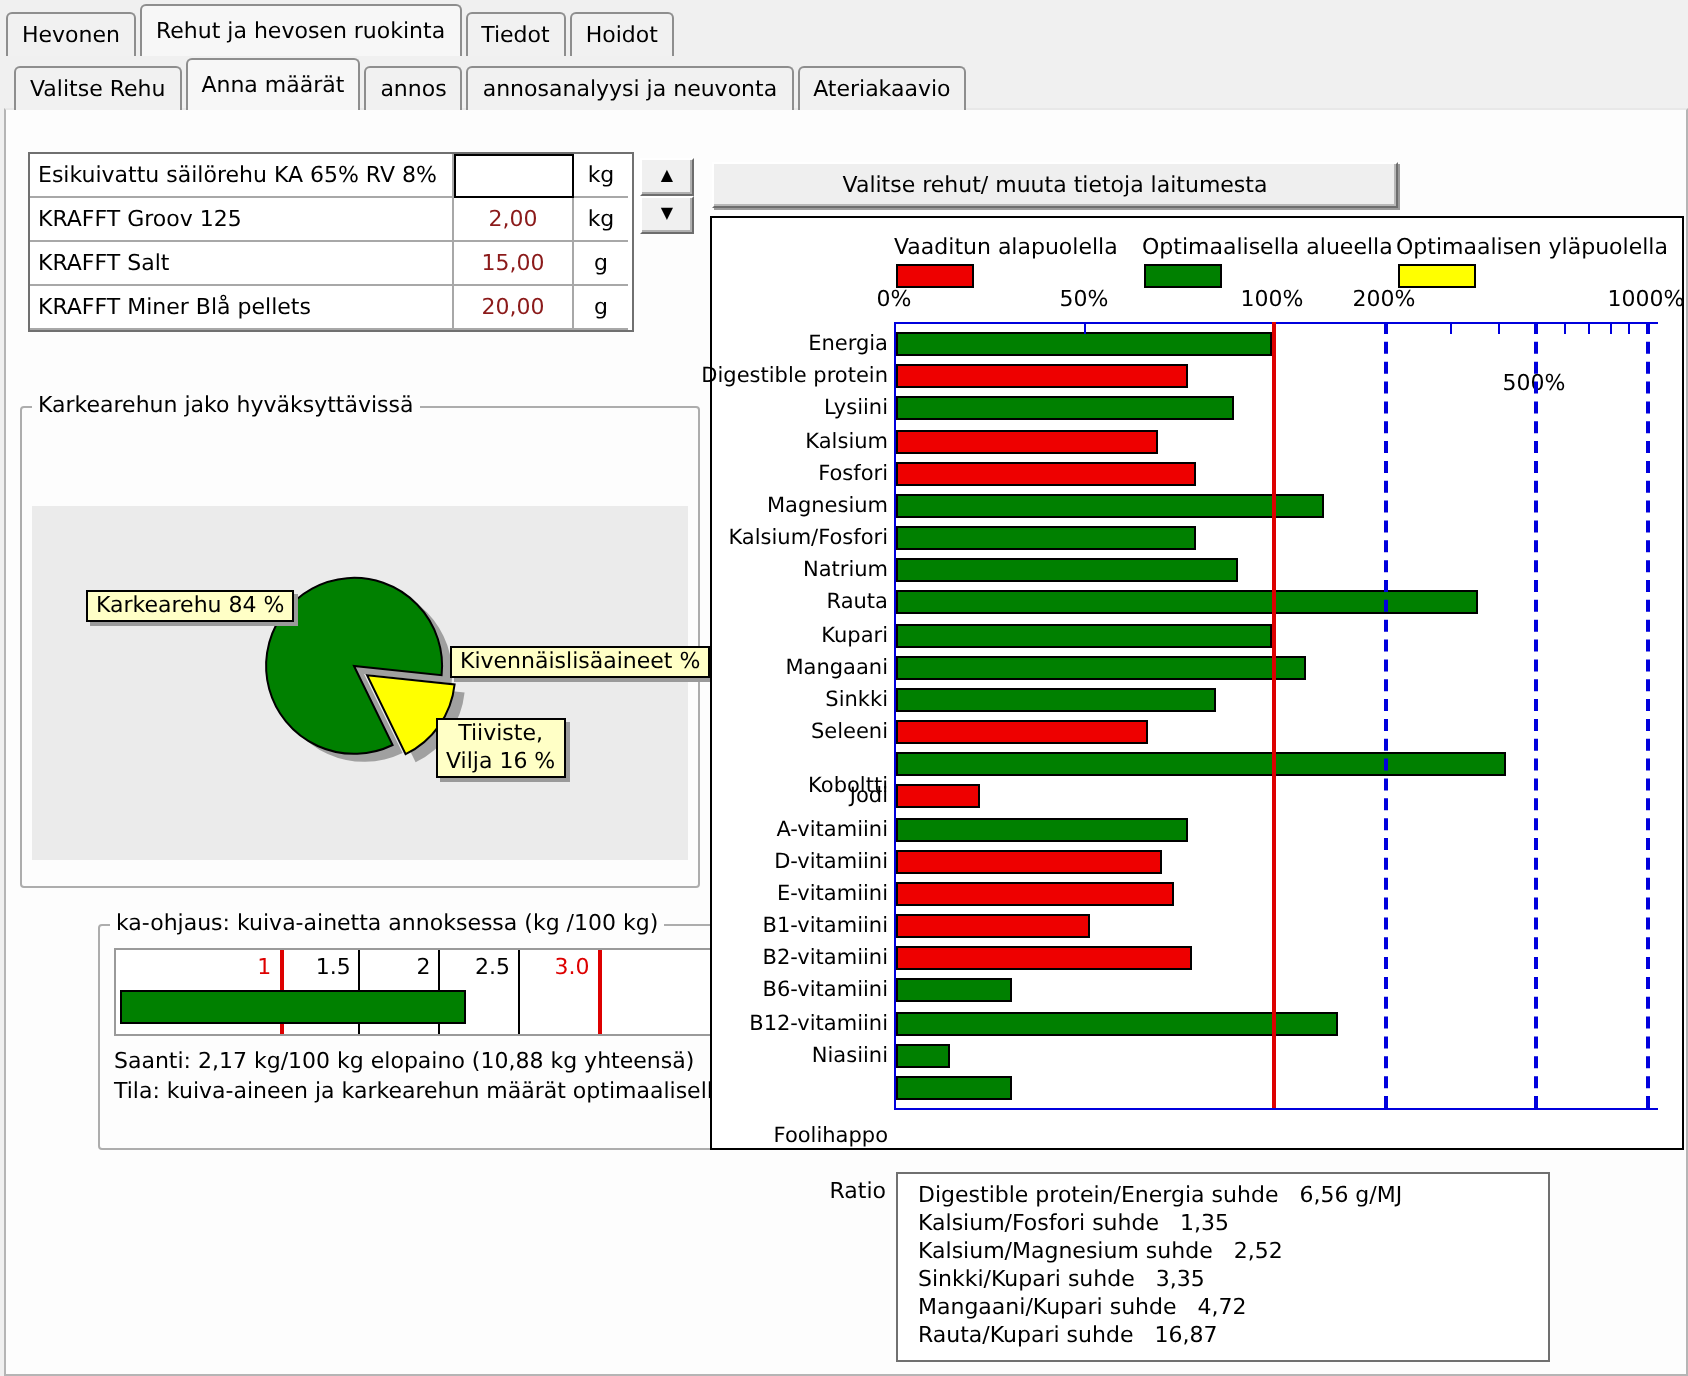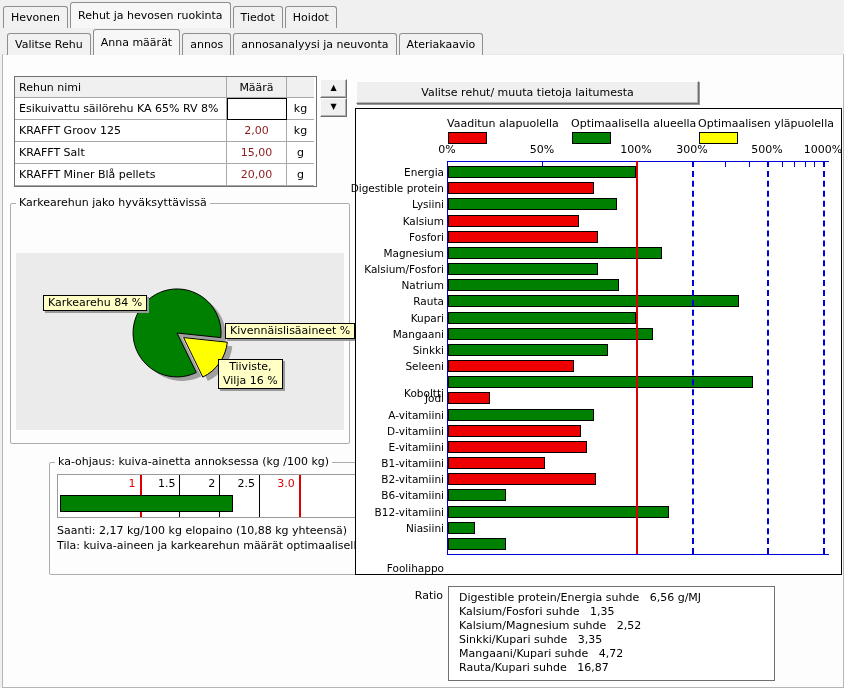--- a/index.html
+++ b/index.html
@@ -63,25 +63,20 @@
       <div class="tab">Valitse Rehu</div>
       <div class="tab active">Anna määrät</div>
       <div class="tab">annos</div>
       <div class="tab">annosanalyysi ja neuvonta</div>
       <div class="tab">Ateriakaavio</div>
     </div>
 
   <div id="page">
 
     <div id="feed-table">
-      <div class="tr th">
-        <div class="td name">Rehun nimi</div>
-        <div class="td amt">Määrä</div>
-        <div class="td unit"></div>
-      </div>
       <div id="feed-rows">
           <div class="tr row">
             <div class="td name">Esikuivattu säilörehu KA 65% RV 8%</div>
             <div class="td amt selected">14,00</div>
             <div class="td unit">kg</div>
           </div>
           <div class="tr row">
             <div class="td name">KRAFFT Groov 125</div>
             <div class="td amt editable">2,00</div>
             <div class="td unit">kg</div>
@@ -143,22 +138,22 @@
     <div id="chart-panel">
         <div class="legend-label" style="left: 91px;">Vaaditun alapuolella</div>
         <div class="legend-swatch" style="left: 92px; background: rgb(238, 0, 0);"></div>
         <div class="legend-label" style="left: 215px;">Optimaalisella alueella</div>
         <div class="legend-swatch" style="left: 216px; background: rgb(0, 128, 0);"></div>
         <div class="legend-label" style="left: 342px;">Optimaalisen yläpuolella</div>
         <div class="legend-swatch" style="left: 343px; background: rgb(255, 255, 0);"></div>
         <div class="axis-label" style="left: 91px;">0%</div>
         <div class="axis-label" style="left: 186px;">50%</div>
         <div class="axis-label" style="left: 280px;">100%</div>
-        <div class="axis-label" style="left: 336px;">300%</div>
-        <div class="axis-label" style="left: 411px;">500%</div>
+        <div class="axis-label" style="left: 336px;">200%</div>
+        <div class="axis-label" style="left: 411px; margin-top: 42px;">500%</div>
         <div class="axis-label" style="left: 467px;">1000%</div>
         <div class="gridline" style="left: 91px; top: 52px; width: 382px; height: 1px; background: rgb(0, 0, 221);"></div>
         <div class="gridline" style="left: 91px; top: 52px; width: 1px; height: 393px; background: rgb(0, 0, 221);"></div>
         <div class="gridline" style="left: 91px; top: 445px; width: 382px; height: 1px; background: rgb(0, 0, 221);"></div>
         <div class="gridline" style="left: 186px; top: 53px; width: 1px; height: 5px; background: rgb(0, 0, 221);"></div>
         <div class="gridline" style="left: 280px; top: 53px; width: 1px; height: 5px; background: rgb(0, 0, 221);"></div>
         <div class="gridline" style="left: 369px; top: 53px; width: 1px; height: 5px; background: rgb(0, 0, 221);"></div>
         <div class="gridline" style="left: 393px; top: 53px; width: 1px; height: 5px; background: rgb(0, 0, 221);"></div>
         <div class="gridline" style="left: 426px; top: 53px; width: 1px; height: 5px; background: rgb(0, 0, 221);"></div>
         <div class="gridline" style="left: 438px; top: 53px; width: 1px; height: 5px; background: rgb(0, 0, 221);"></div>

